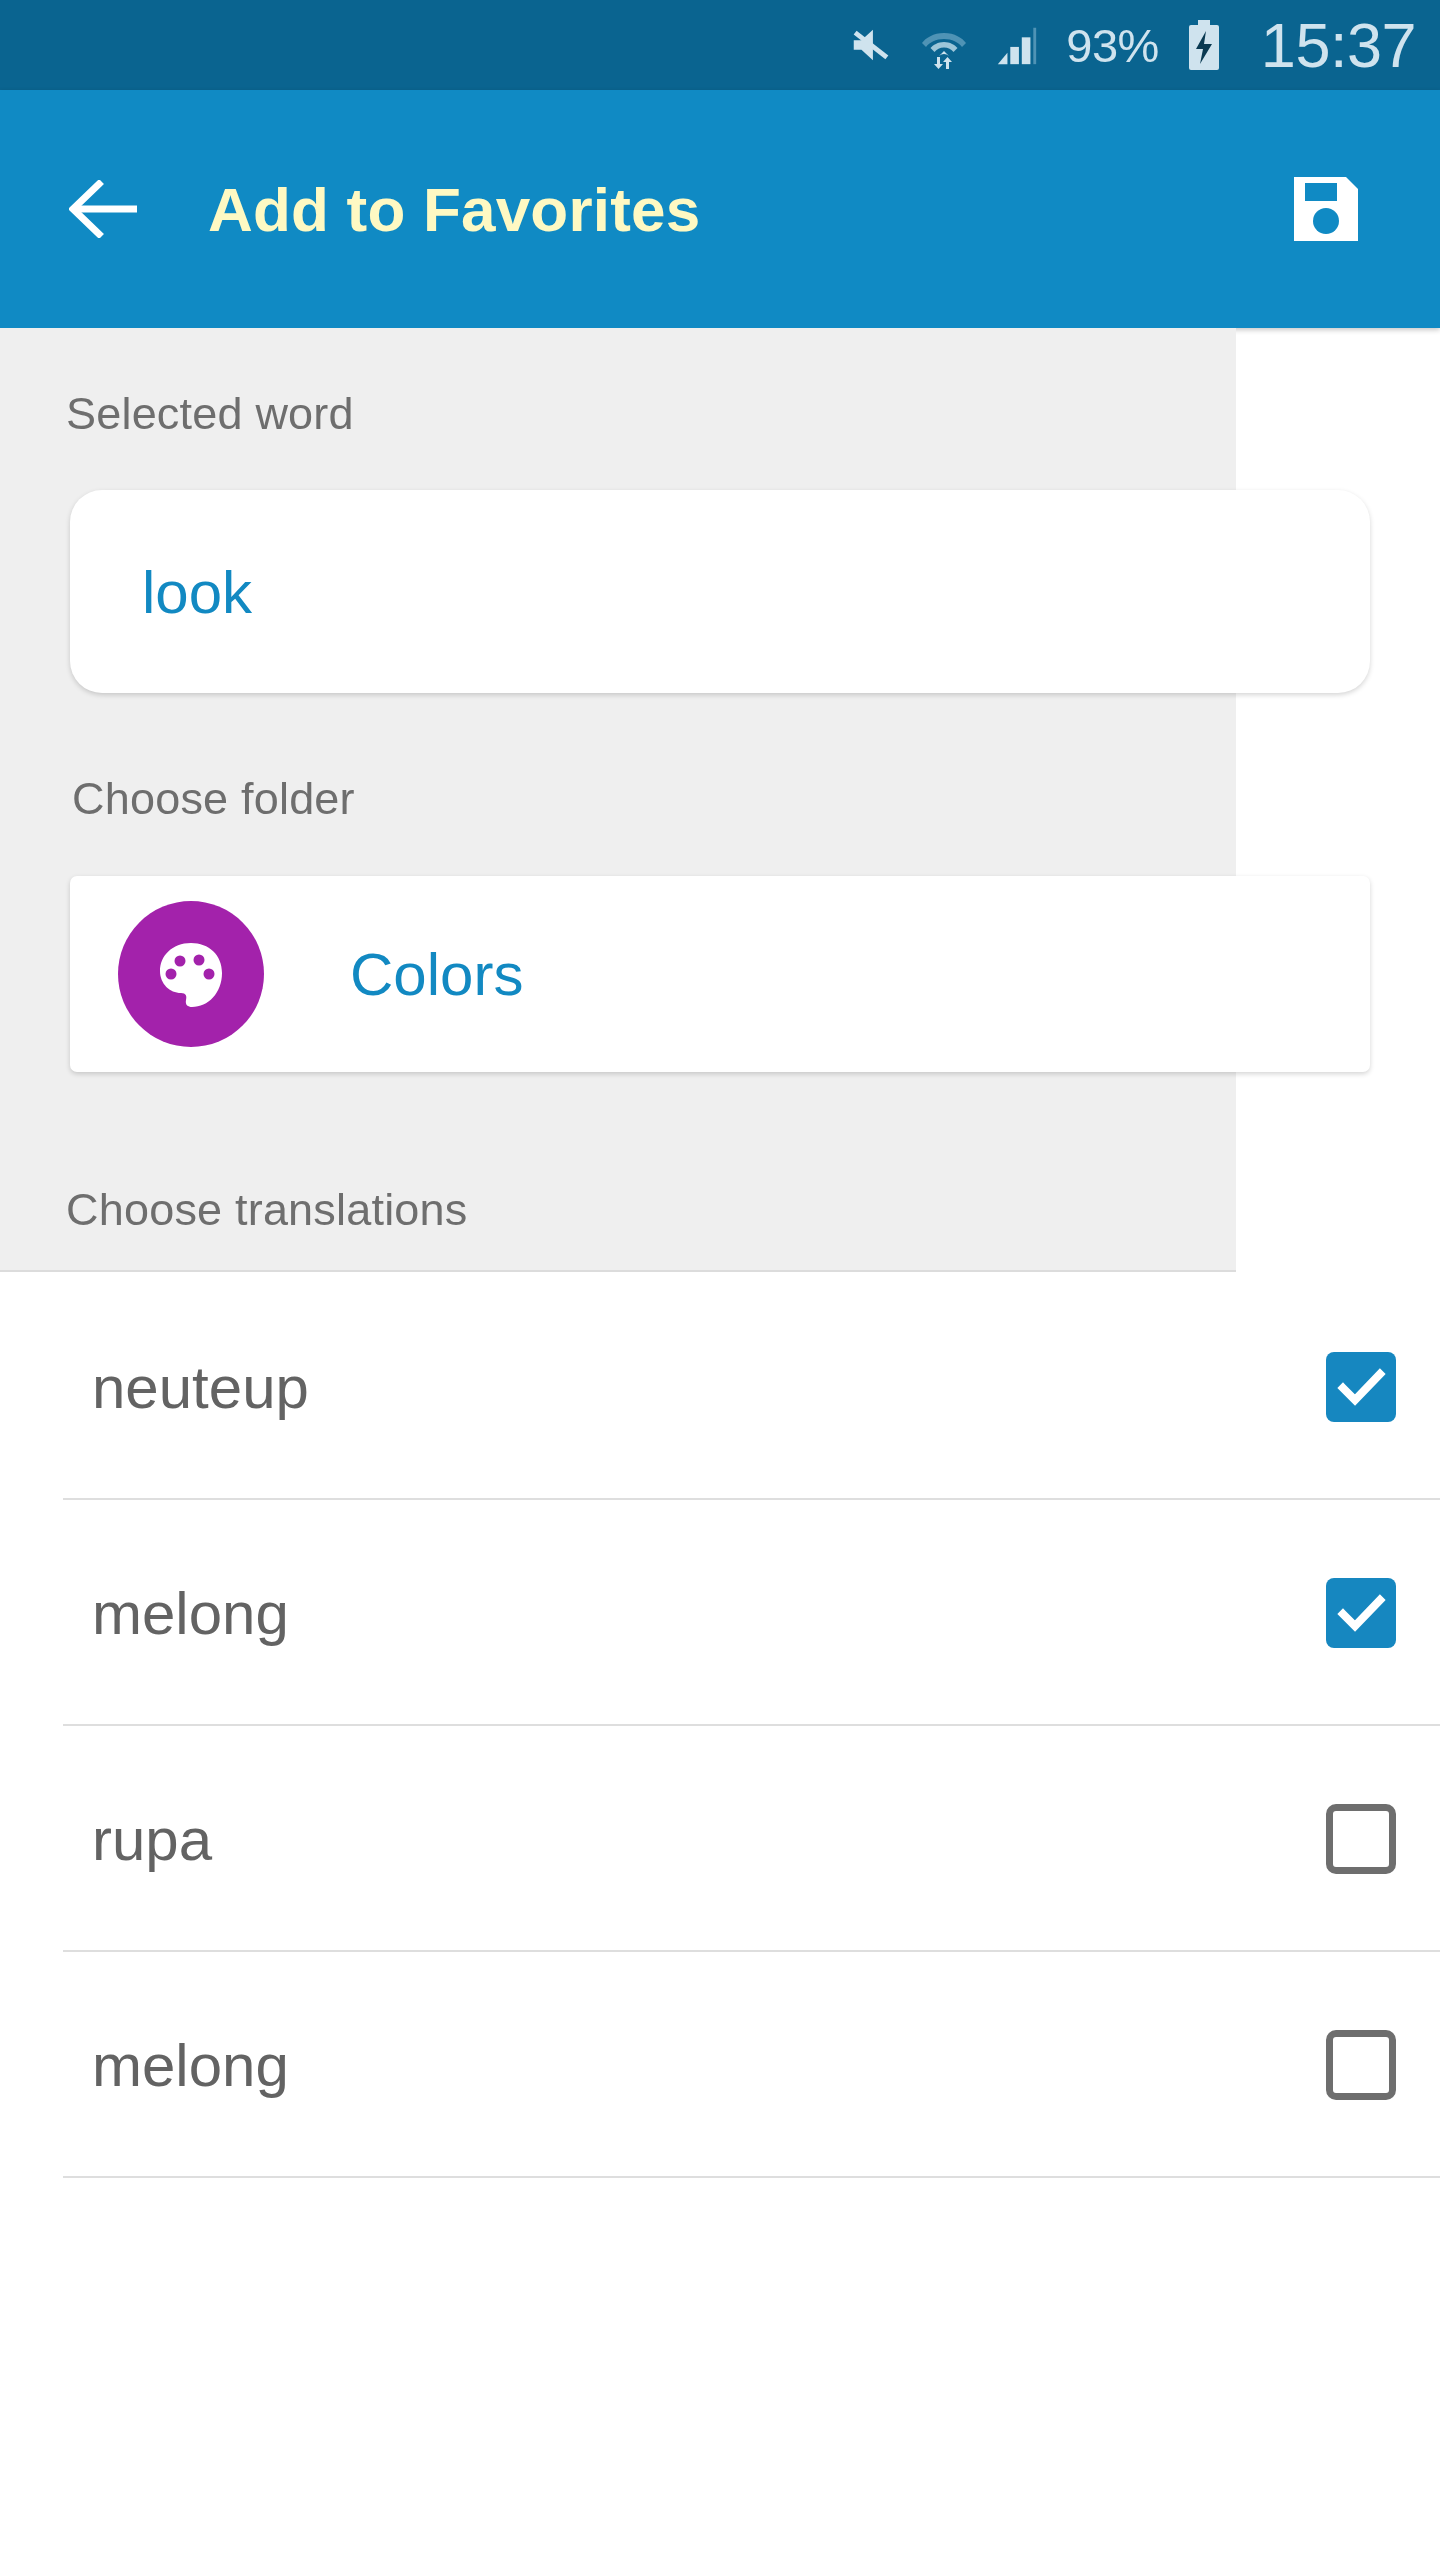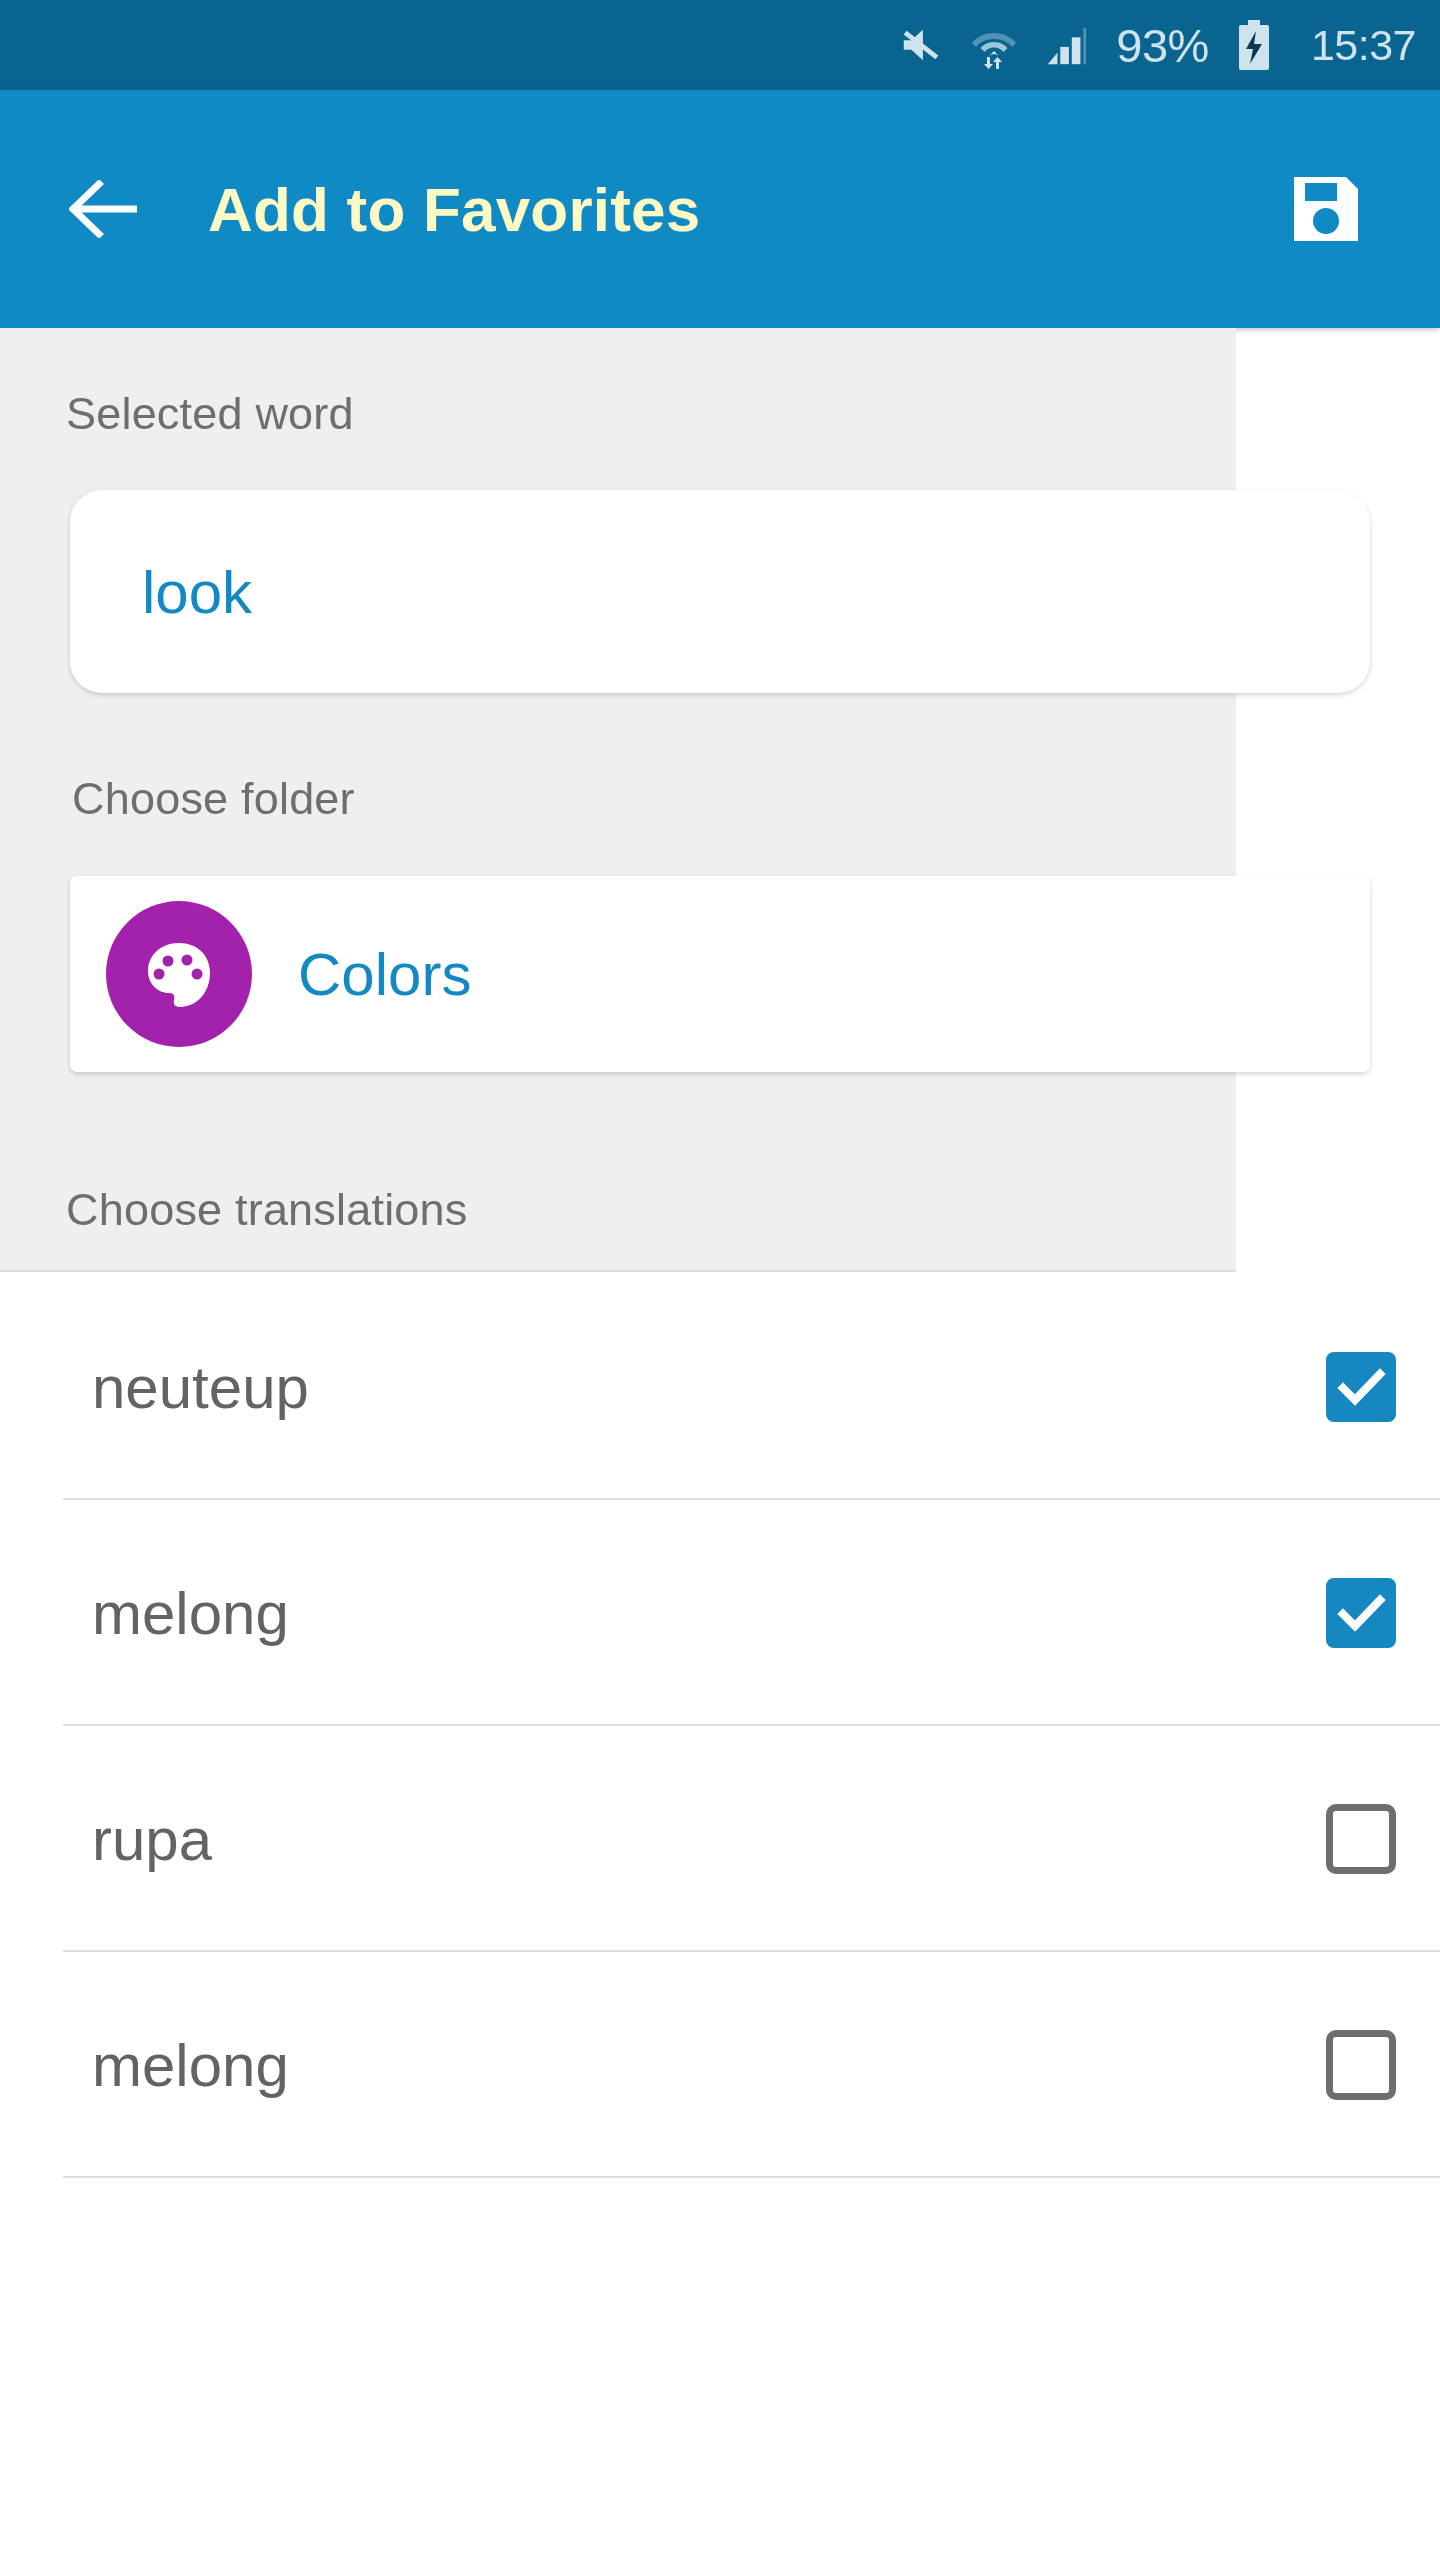--- a/index.html
+++ b/index.html
@@ -47,21 +47,21 @@
     font-size:47px;
     letter-spacing:-0.5px;
     line-height:1;
     font-weight:400;
   }
   .icon-battery { width:34px; height:50px; margin-left:2px; }
   .icon-battery svg { display:block; width:34px; height:50px; }
 
   .status-clock {
     color:#cfe3ee;
-    font-size:43px;
+    font-size:63px;
     line-height:1;
     margin-left:14px;
     letter-spacing:-0.5px;
     font-weight:400;
   }
 
   
   .app-bar {
     position:absolute;
     top:90px; left:0;
@@ -138,21 +138,22 @@
     color:#1289c2;
     font-size:60px;
     font-weight:400;
   }
 
   .folder-row {
     position:absolute;
     inset:0;
     display:flex;
     align-items:center;
-    padding-left:36px;
+    padding-left:48px;
+    gap:40px;
   }
   .folder-avatar {
     width:146px; height:146px;
     border-radius:50%;
     background:#a322ab;
     display:flex; align-items:center; justify-content:center;
     flex:0 0 auto;
   }
   .folder-avatar svg { width:78px; height:78px; display:block; }
   .folder-name {

